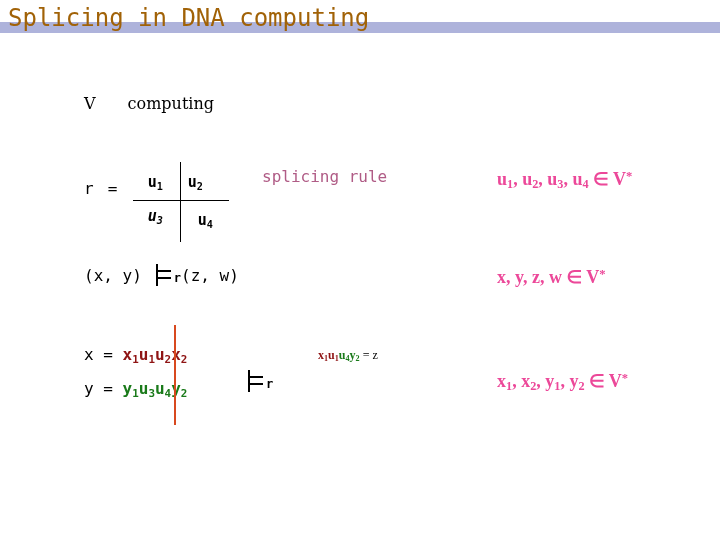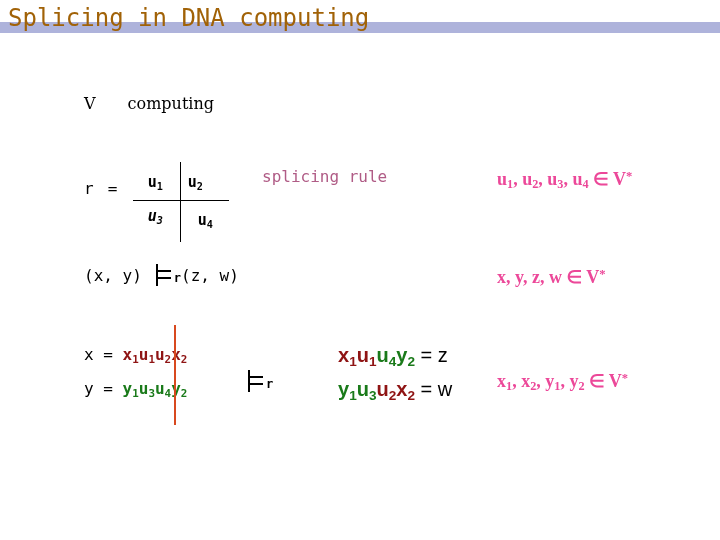--- a/index.html
+++ b/index.html
@@ -215,27 +215,26 @@
     top: 370px;
     display: flex;
     align-items: flex-end;
   }
 
   #zw-block {
     left: 318px;
     top: 344px;
   }
   .zw-line {
-    font-family: Liberation Sans, sans-serif;
-    font-size: 20px;
+    font-family: Liberation Serif, serif;
+    font-size: 12px;
     color: #000;
     white-space: nowrap;
     height: 34px;
     line-height: 22px;
-    margin-left: 20px;
   }
 </style>
 </head>
 <body>
 
 <div class="abs" id="title-bar"></div>
 <div class="abs" id="page-title">Splicing in DNA computing</div>
 
 <div class="abs" id="alphabet-row">
   <span class="sym">V</span><span>computing</span>
@@ -297,16 +296,13 @@
       <span class="bar-top"></span>
       <span class="bar-bot"></span>
   </span>
   <span class="turnstile-sub">r</span>
 </div>
 
 <div class="abs" id="zw-block">
   <div class="zw-line">
     <span class="red"><span>x</span><sub>1</sub><span>u</span><sub>1</sub></span><span class="green"><span>u</span><sub>4</sub><span>y</span><sub>2</sub></span><span class="eq-lhs">  =  z</span>
   </div>
-  <div class="zw-line">
-    <span class="green"><span>y</span><sub>1</sub><span>u</span><sub>3</sub></span><span class="red"><span>u</span><sub>2</sub><span>x</span><sub>2</sub></span><span class="eq-lhs">  =  w</span>
-  </div>
 </div>
 
 </body></html>

